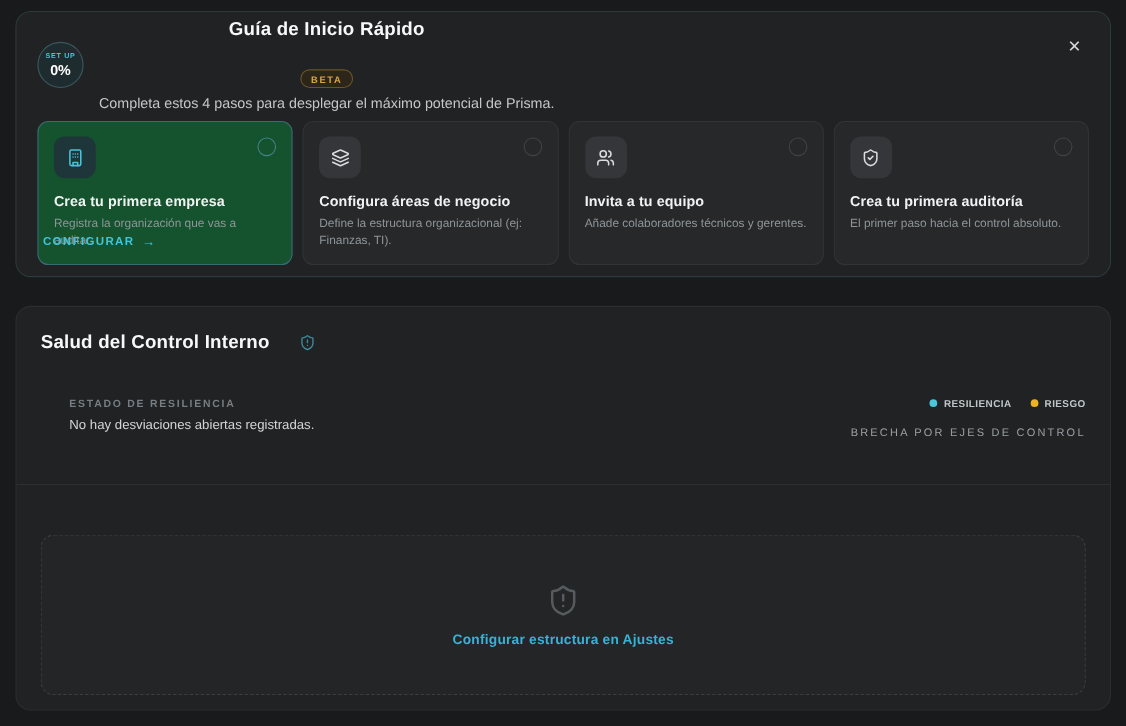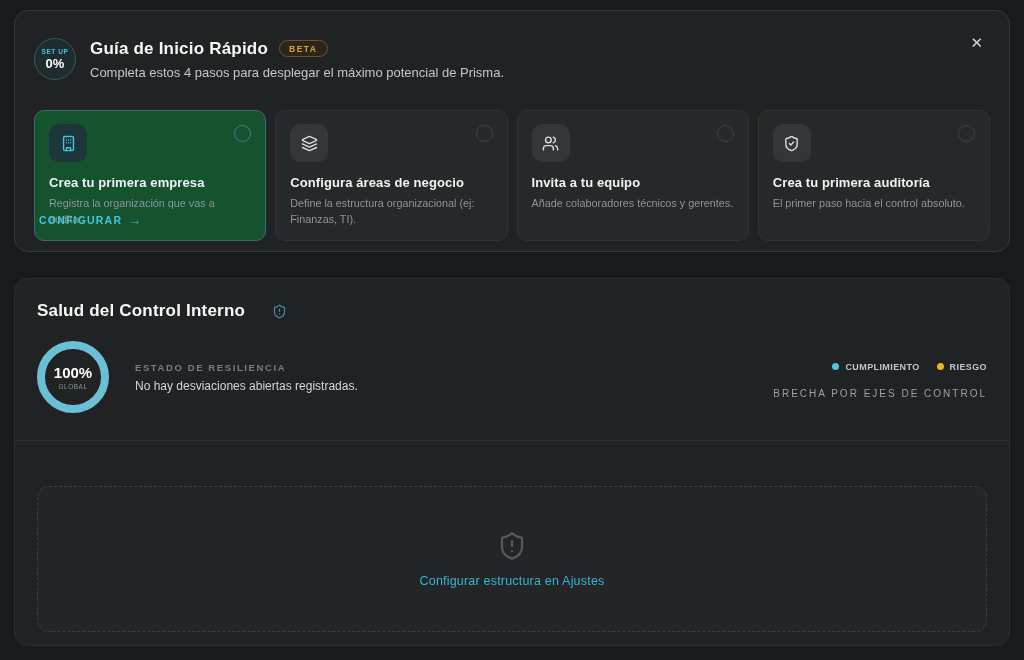--- a/index.html
+++ b/index.html
@@ -30,21 +30,21 @@
   }
   .onb-header { display:flex; align-items:center; gap:14px; height:48px; }
   .progress-badge {
     width:42px; height:42px; border-radius:50%;
     background:#1e2c2f; border:1px solid #3a585e;
     display:flex; flex-direction:column; align-items:center; justify-content:center;
     flex:0 0 42px;
   }
   .pb-label { font-size:6.5px; font-weight:bold; letter-spacing:.6px; color:#45c4d9; }
   .pb-value { font-size:13px; font-weight:bold; color:#ffffff; margin-top:1px; }
-  .title-row { display:flex; align-items:center; gap:11px; }
+  .title-row { display:flex; align-items:center; gap:26px;flex-direction:column; }
   .onb-title { font-size:17px; font-weight:bold; color:#f7f8f9; letter-spacing:.2px; }
   .beta-badge {
     font-size:8.5px; font-weight:bold; letter-spacing:1.5px; color:#d9a441;
     border:1px solid #6b5526; background:#2b2619;
     border-radius:9px; padding:3px 9px 2px 9px;
   }
   .onb-subtitle { font-size:13px; color:#c3c7ca; margin-top:6px; }
 
   .steps {
     display:grid; grid-template-columns:repeat(4,1fr); gap:9px;
@@ -113,21 +113,21 @@
   .divider { border-top:1px solid #2d3032; margin:27px -22px 0 -22px; }
 
   .empty-state {
     margin-top:45px; height:146px;
     border:1px dashed #3b3f41; border-radius:12px; background:#242526;
     display:flex; flex-direction:column; align-items:center; justify-content:center;
   }
   .empty-state svg { width:30px; height:30px; stroke:#565b5f; }
   .empty-msg { font-size:13px; color:#70767b; margin-top:15px; letter-spacing:.2px; }
   .empty-link {
-    font-size:12.5px; font-weight:normal; color:#36b3d6;
+    font-size:12.5px; font-weight:bold; color:#36b3d6;
     text-decoration:none; margin-top:13px; letter-spacing:.2px; cursor:pointer;
   }
 </style>
 </head>
 <body>
 
 <div class="page">
 
   <section class="card onboarding">
     <button class="close-btn">✕</button>
@@ -220,33 +220,29 @@
     <div class="health-title-row">
       <h2 class="health-title">Salud del Control Interno</h2>
       <svg viewBox="0 0 24 24" fill="none" stroke-width="2" stroke-linecap="round" stroke-linejoin="round">
         <path d="M20 13c0 5-3.5 7.5-7.66 8.95a1 1 0 0 1-.67-.01C7.5 20.5 4 18 4 13V6a1 1 0 0 1 1-1c2 0 4.5-1.2 6.24-2.72a1 1 0 0 1 1.52 0C14.51 3.81 17 5 19 5a1 1 0 0 1 1 1z"></path>
         <path d="M12 8v4"></path>
           <path d="M12 16h.01"></path>
       </svg>
     </div>
 
     <div class="health-summary">
-      <div class="gauge">
-        <span class="gauge-value">100%</span>
-        <span class="gauge-label">GLOBAL</span>
-      </div>
       <div class="status-block">
         <span class="status-label">ESTADO DE RESILIENCIA</span>
         <span class="status-desc">No hay desviaciones abiertas registradas.</span>
       </div>
       <div class="chart-meta">
         <div class="legend">
           <span class="legend-item">
             <i class="legend-dot dot-compliance"></i>
-            <span class="legend-label">CUMPLIMIENTO</span>
+            <span class="legend-label">RESILIENCIA</span>
           </span>
           <span class="legend-item">
             <i class="legend-dot dot-risk"></i>
             <span class="legend-label">RIESGO</span>
           </span>
         </div>
         <div class="chart-caption">BRECHA POR EJES DE CONTROL</div>
       </div>
     </div>
 

